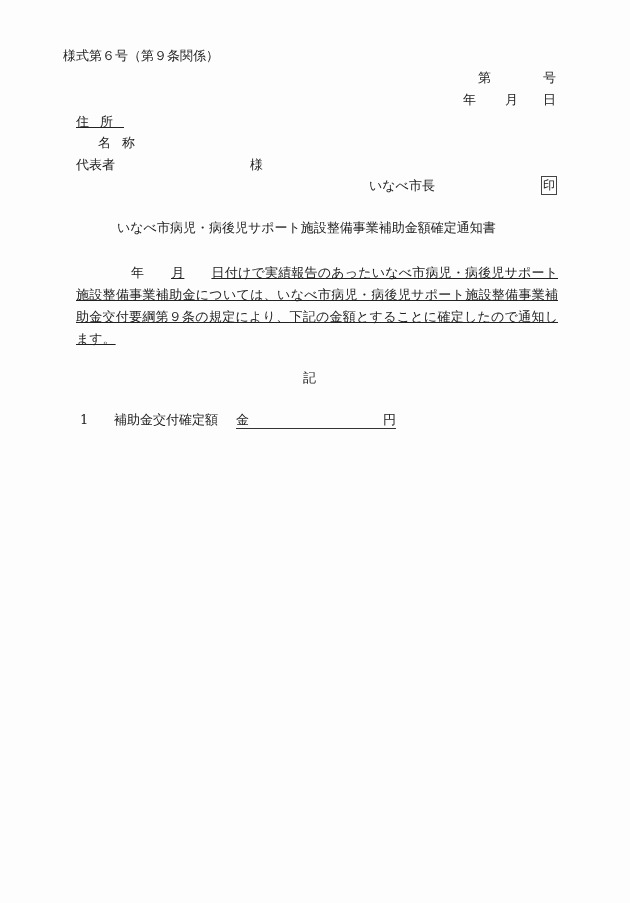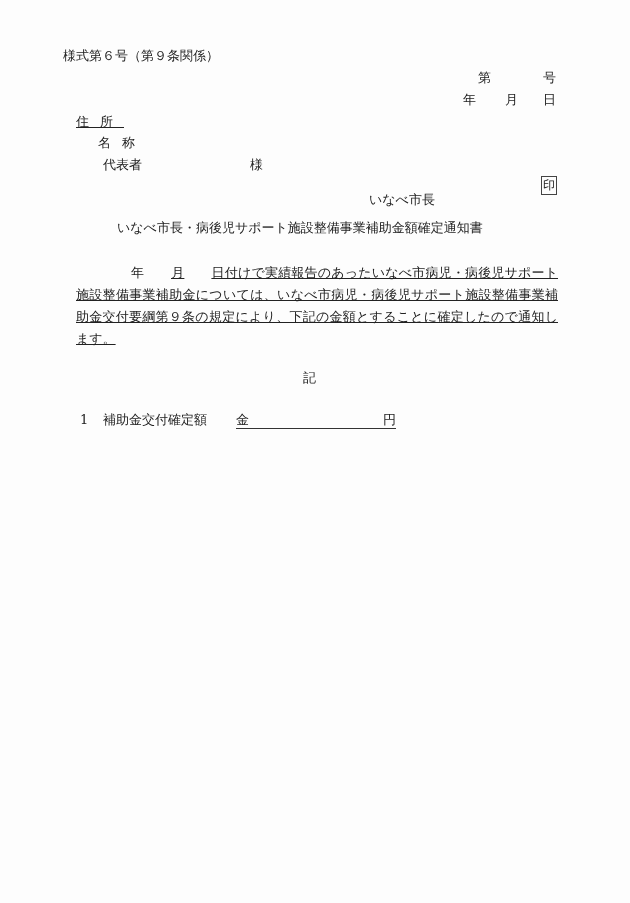--- a/index.html
+++ b/index.html
@@ -18,23 +18,23 @@
     }
     .abs { position: absolute; white-space: nowrap; line-height: 16px; text-align: right; }
     .form-no { left: 63px; top: 48px; }
     .doc-no-label { left: 478px; top: 70px; }
     .doc-no-suffix { left: 543px; top: 70px; }
     .date-year { left: 463px; top: 92px; }
     .date-month { left: 505px; top: 92px; }
     .date-day { left: 543px; top: 92px; }
     .addr-label { left: 76px; top: 114px; letter-spacing: 11px; text-decoration: underline; }
     .name-label { left: 76px; top: 135px; letter-spacing: 11px; margin-left: 22px; }
-    .rep-label { left: 76px; top: 157px; margin-left: 27px; }
+    .rep-label { left: 76px; top: 157px; }
     .sama { left: 250px; top: 157px; }
-    .mayor { left: 369px; top: 192px; }
+    .mayor { left: 369px; top: 178px; }
     .seal {
       position: absolute;
       left: 541px;
       top: 176px;
       width: 14px;
       height: 17px;
       border: 1px solid #444;
       font-size: 12px;
       line-height: 17px;
       text-align: center;
@@ -48,21 +48,21 @@
       line-height: 22px;
       white-space: normal;
       word-break: break-all;
       text-align: justify;
       text-decoration: underline;
     }
     .body-para .indent-year { display: inline-block; width: 68px; text-align: right; }
     .body-para .gap { display: inline-block; width: 27px; }
     .ki { left: 303px; top: 370px; }
     .item-no { left: 80px; top: 412px; }
-    .item-label { left: 103px; top: 412px; }
+    .item-label { left: 114px; top: 412px; }
     .amount {
       position: absolute;
       left: 236px;
       top: 412px;
       width: 160px;
       height: 16px;
       line-height: 16px;
       border-bottom: 1px solid #333;
     }
     .amount .kin { position: absolute; left: 0; top: 0; }
@@ -83,21 +83,21 @@
   <div class="abs date-day">日</div>
 
   <div class="abs addr-label">住所</div>
   <div class="abs name-label">名称</div>
   <div class="abs rep-label">代表者</div>
   <div class="abs sama">様</div>
 
   <div class="abs mayor">いなべ市長</div>
   <div class="seal">印</div>
 
-  <div class="abs title">いなべ市長・病後児サポート施設整備事業補助金額確定通知書</div>
+  <div class="abs title">いなべ市病児・病後児サポート施設整備事業補助金額確定通知書</div>
 
   <div class="body-para">
     <span class="indent-year">年</span><span class="gap"></span><span>月</span><span class="gap"></span><span>日付けで実績報告のあったいなべ市病児・病後児サポート施設整備事業補助金については、いなべ市病児・病後児サポート施設整備事業補助金交付要綱第９条の規定により、下記の金額とすることに確定したので通知します。</span>
   </div>
 
   <div class="abs ki">記</div>
 
   <div class="abs item-no">1</div>
   <div class="abs item-label">補助金交付確定額</div>
   <div class="amount">

